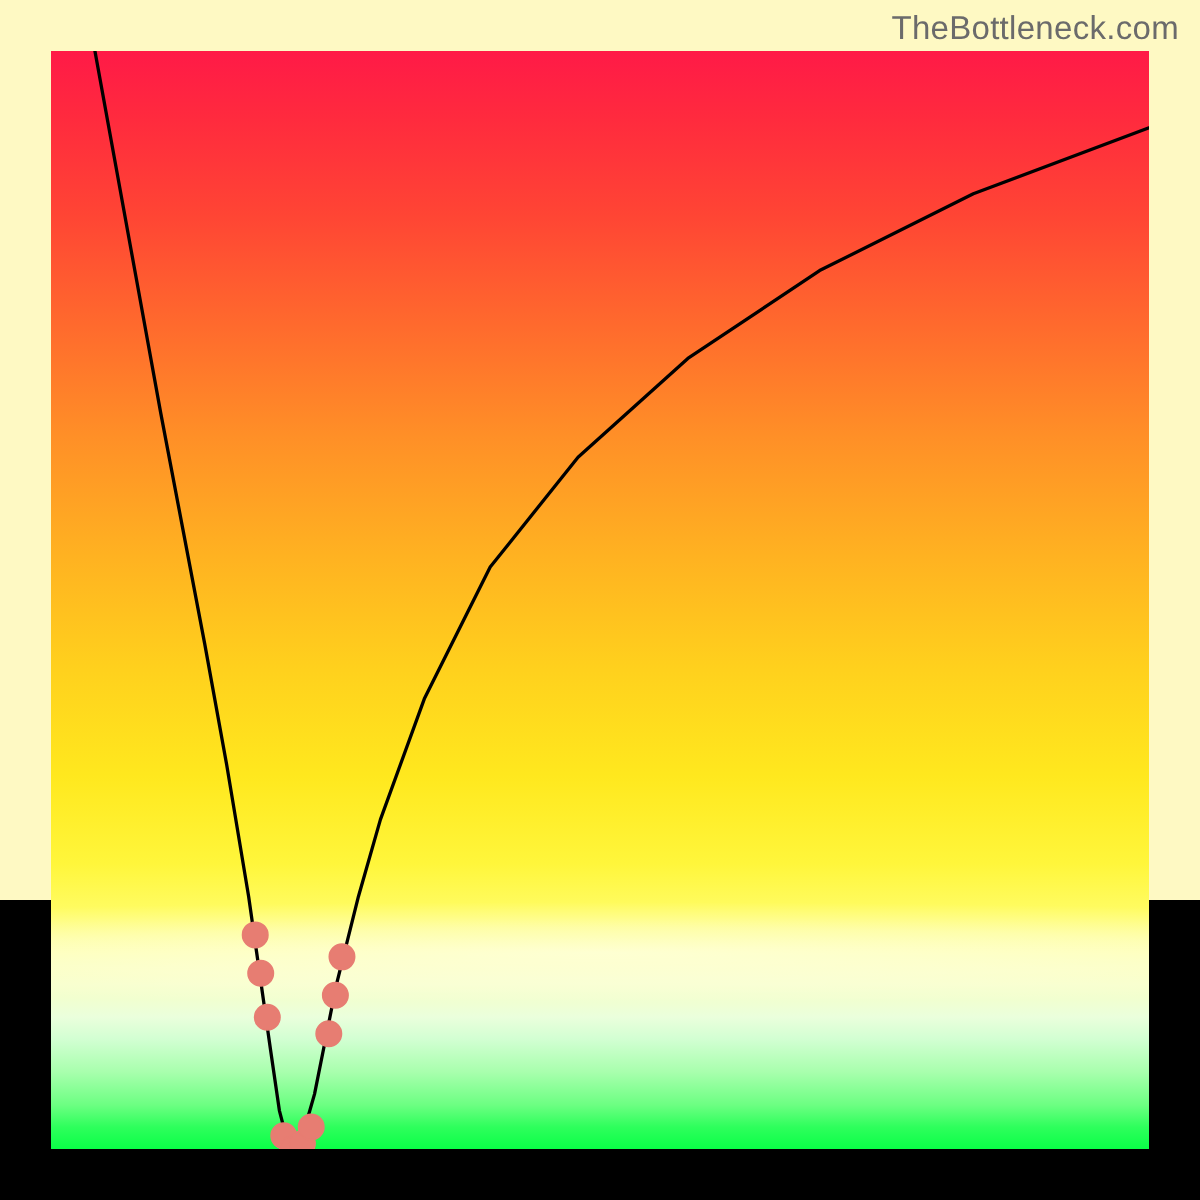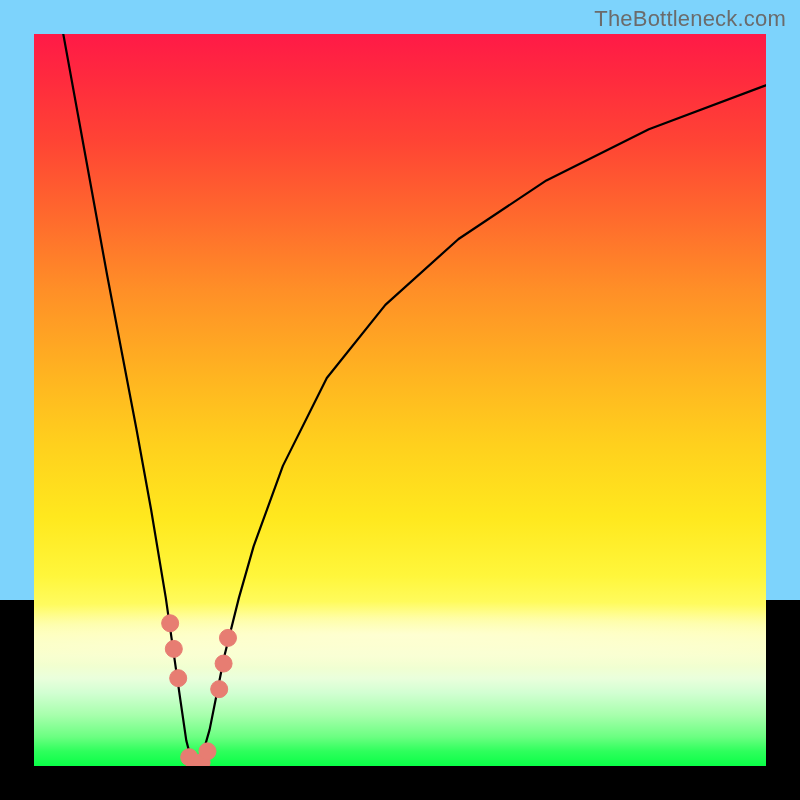--- a/index.html
+++ b/index.html
@@ -10,21 +10,21 @@
     background: #000000;
     overflow: hidden;
     font-family: Arial, Helvetica, sans-serif;
   }
   .frame {
     position: absolute;
     left: 0;
     top: 0;
     width: 800px;
     height: 600px;
-    background: #7dd3fc;
+    background: #fef9c3;
   }
   .plot-area {
     position: absolute;
     left: 34px;
     top: 34px;
     width: 732px;
     height: 732px;
     overflow: hidden;
   }
   .gradient-main {

